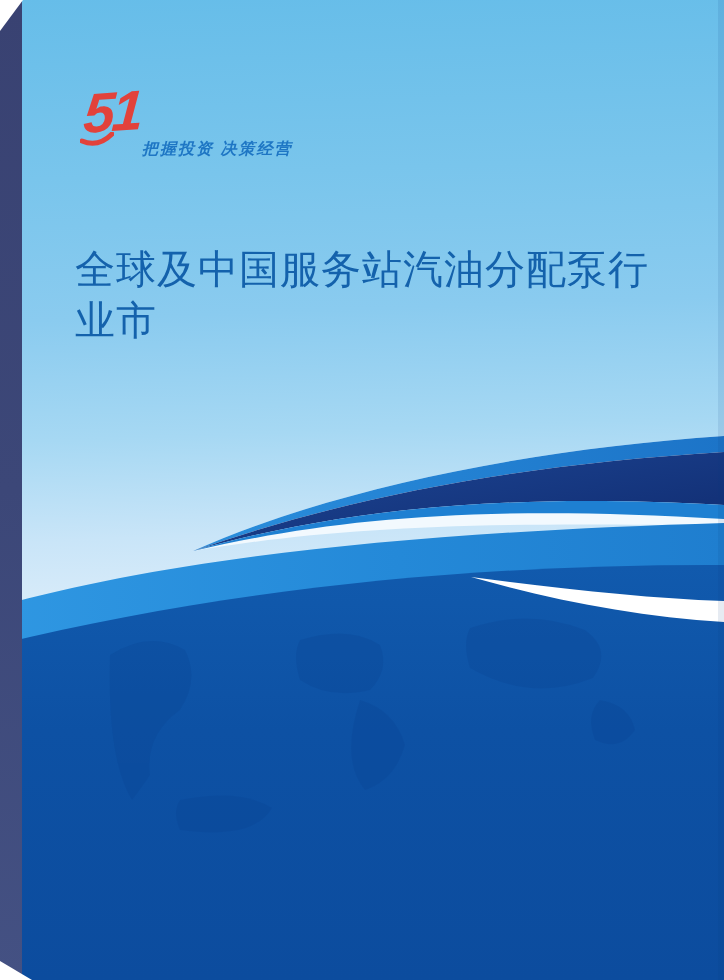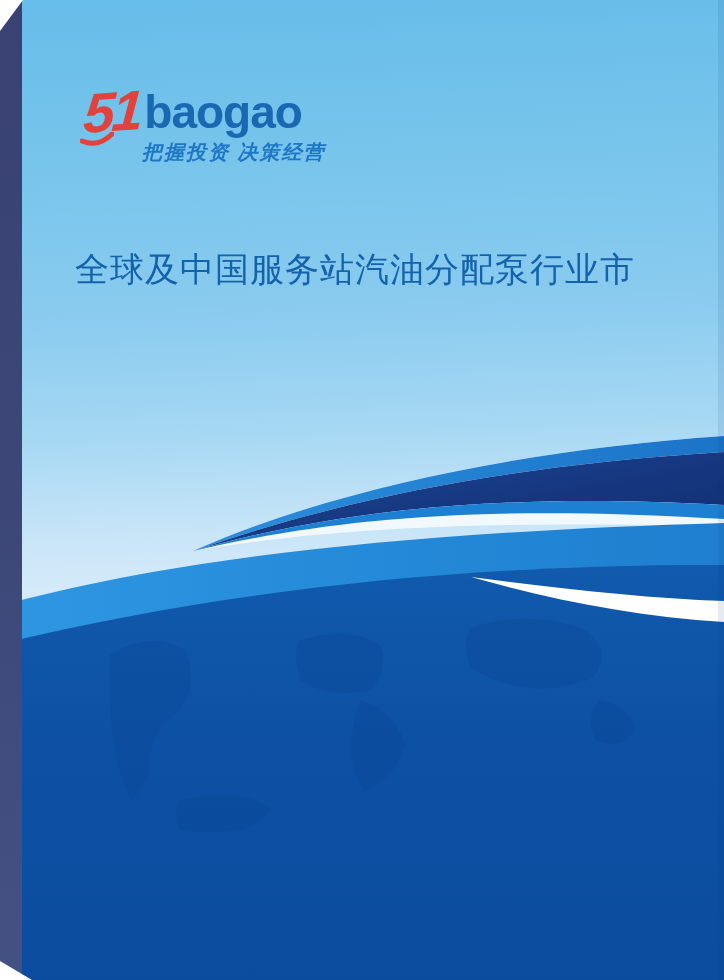--- a/index.html
+++ b/index.html
@@ -35,28 +35,28 @@
   }
   .l51-tail{position:absolute;left:-4px;top:46px;}
   .lname{
     display:inline-block;
     font-size:46px;font-weight:bold;
     color:#1A67B2;line-height:52px;letter-spacing:-1px;
     margin-left:4px;
   }
   .tagline{
     margin-left:58px;margin-top:1px;
-    font-size:20px;font-weight:bold;font-style:italic;
+    font-size:16px;font-weight:bold;font-style:italic;
     letter-spacing:2px;color:#1E76C4;
   }
 
   
   .title{
     position:absolute;left:75px;top:244px;width:610px;
-    font-size:34px;line-height:51px;font-weight:400;
+    font-size:40px;line-height:51px;font-weight:400;
     color:#1462AC;letter-spacing:1px;margin:0;
   }
   .title span{display:block;}
 </style>
 </head>
 <body>
 
 <div class="cover">
   <div class="sky"></div>
 
@@ -113,21 +113,20 @@
 
     <rect x="718" y="0" width="6" height="980" fill="#0B3E7C" opacity="0.10"></rect>
   </svg>
 
   <div class="logo">
     <div class="logo-mark">
       <span class="l51">51</span>
       <svg class="l51-tail" width="34" height="18" viewBox="0 0 34 18">
         <path d="M32,2 Q18,16 2,9" fill="none" stroke="#E2423B" stroke-width="5" stroke-linecap="round"></path>
       </svg>
-      <span class="lname">baogao</span>
     </div>
     <div class="tagline">把握投资 决策经营</div>
   </div>
 
   <h1 class="title">
     <span>全球及中国服务站汽油分配泵行业市</span>
   </h1>
 </div>
 
 </body></html>

